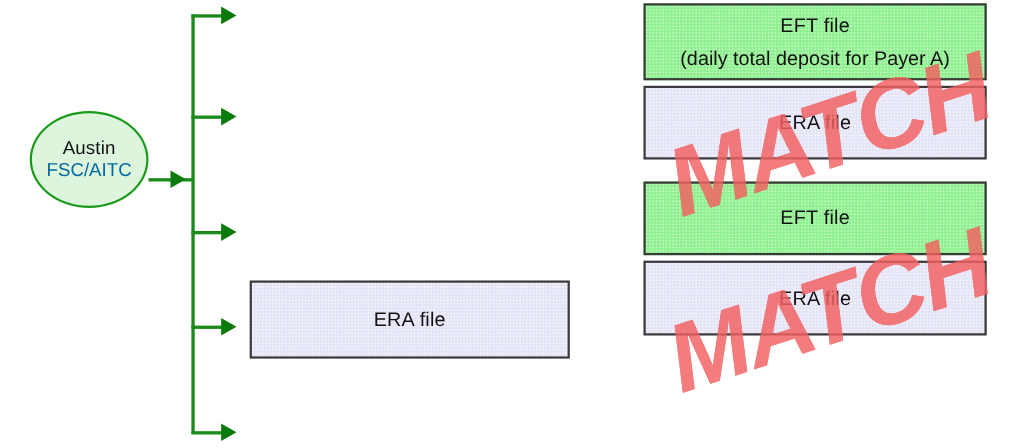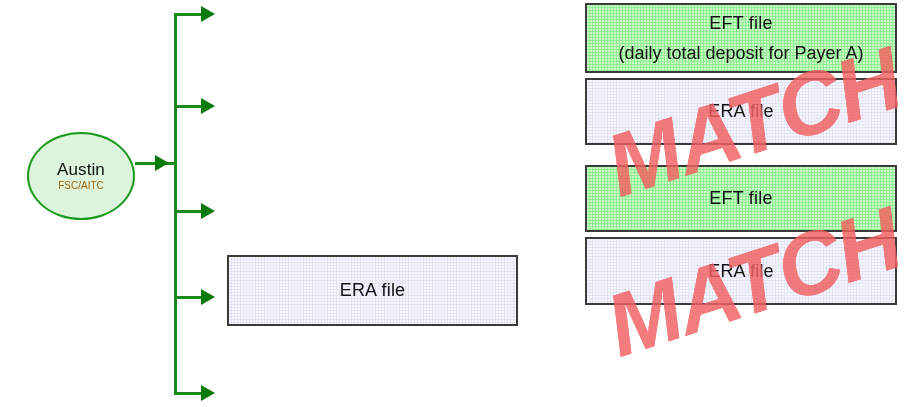--- a/index.html
+++ b/index.html
@@ -13,41 +13,41 @@
     height: 407px;
     background: #ffffff;
     overflow: hidden;
     font-family: "Liberation Sans", sans-serif;
   }
 
   
   .node-ellipse {
     position: absolute;
     left: 27px;
-    top: 132px;
+    top: 101px;
     width: 108px;
     height: 88px;
     border: 2px solid #1a9a1a;
     border-radius: 50%;
     background: #dcf5dc;
     box-sizing: border-box;
     display: flex;
     flex-direction: column;
     align-items: center;
     justify-content: center;
     line-height: 1.05;
   }
   .node-title {
     font-size: 17px;
     color: #111111;
     letter-spacing: .1px;
   }
   .node-sub {
-    font-size: 10px;
-    color: #a16207;
+    font-size: 17px;
+    color: #0369a1;
     margin-top: 2px;
   }
 
   
   .trunk {
     position: absolute;
     left: 174px;
     top: 13px;
     width: 3px;
     height: 381px;

